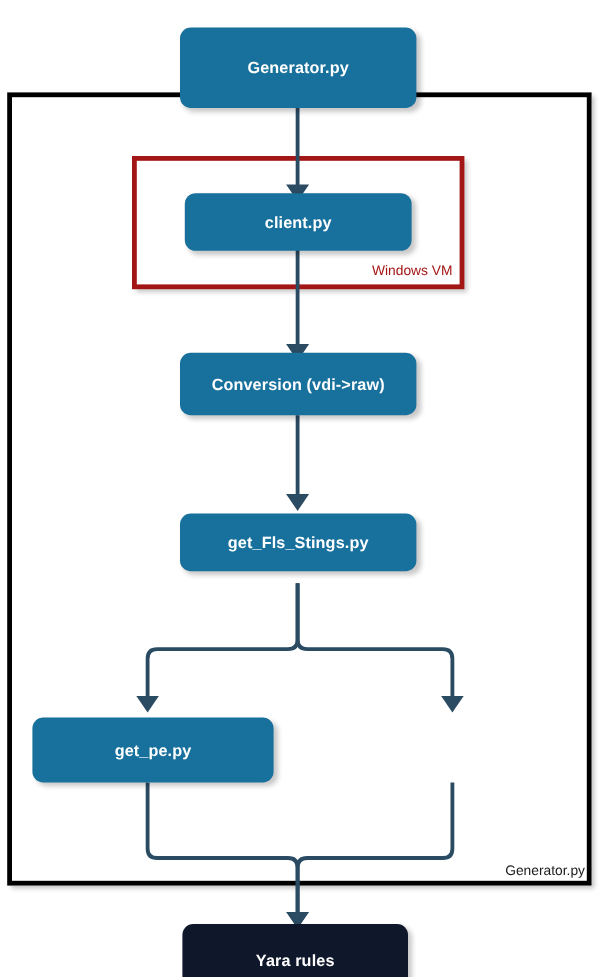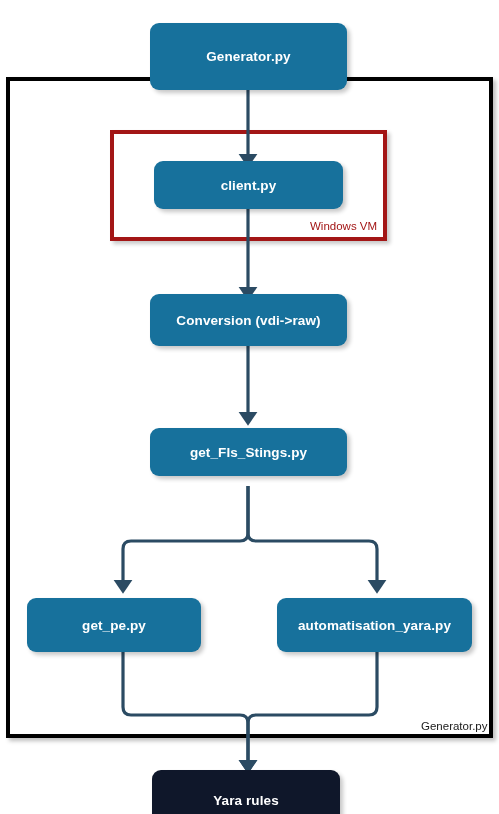--- a/index.html
+++ b/index.html
@@ -107,27 +107,24 @@
   </div>
 
   <div class="node blue" style="left:150px; top:274px; width:197px; height:52px;">
     <span>Conversion (vdi-&gt;raw)</span>
   </div>
 
   <div class="node blue" style="left:150px; top:408px; width:197px; height:48px;">
     <span>get_Fls_Stings.py</span>
   </div>
 
-  <div class="node blue" style="left:27px; top:578px; width:174px; height:54px;">
+  <div class="node blue" style="left:27px; top:578px; width:201px; height:54px;">
     <span>get_pe.py</span>
   </div>
 
-  <div class="node blue" style="left:277px; top:578px; width:195px; height:54px;">
-    <span>automatisation_yara.py</span>
-  </div>
 
   <div class="node gray" style="left:152px; top:750px; width:188px; height:61px;">
     <span>Yara rules</span>
   </div>
 
   <div class="group-label red-label" style="left:310px; top:200px;text-align:right;">Windows VM</div>
 
   <div class="group-label black-label" style="left:421px; top:700px;">Generator.py</div>
 
 </div>

